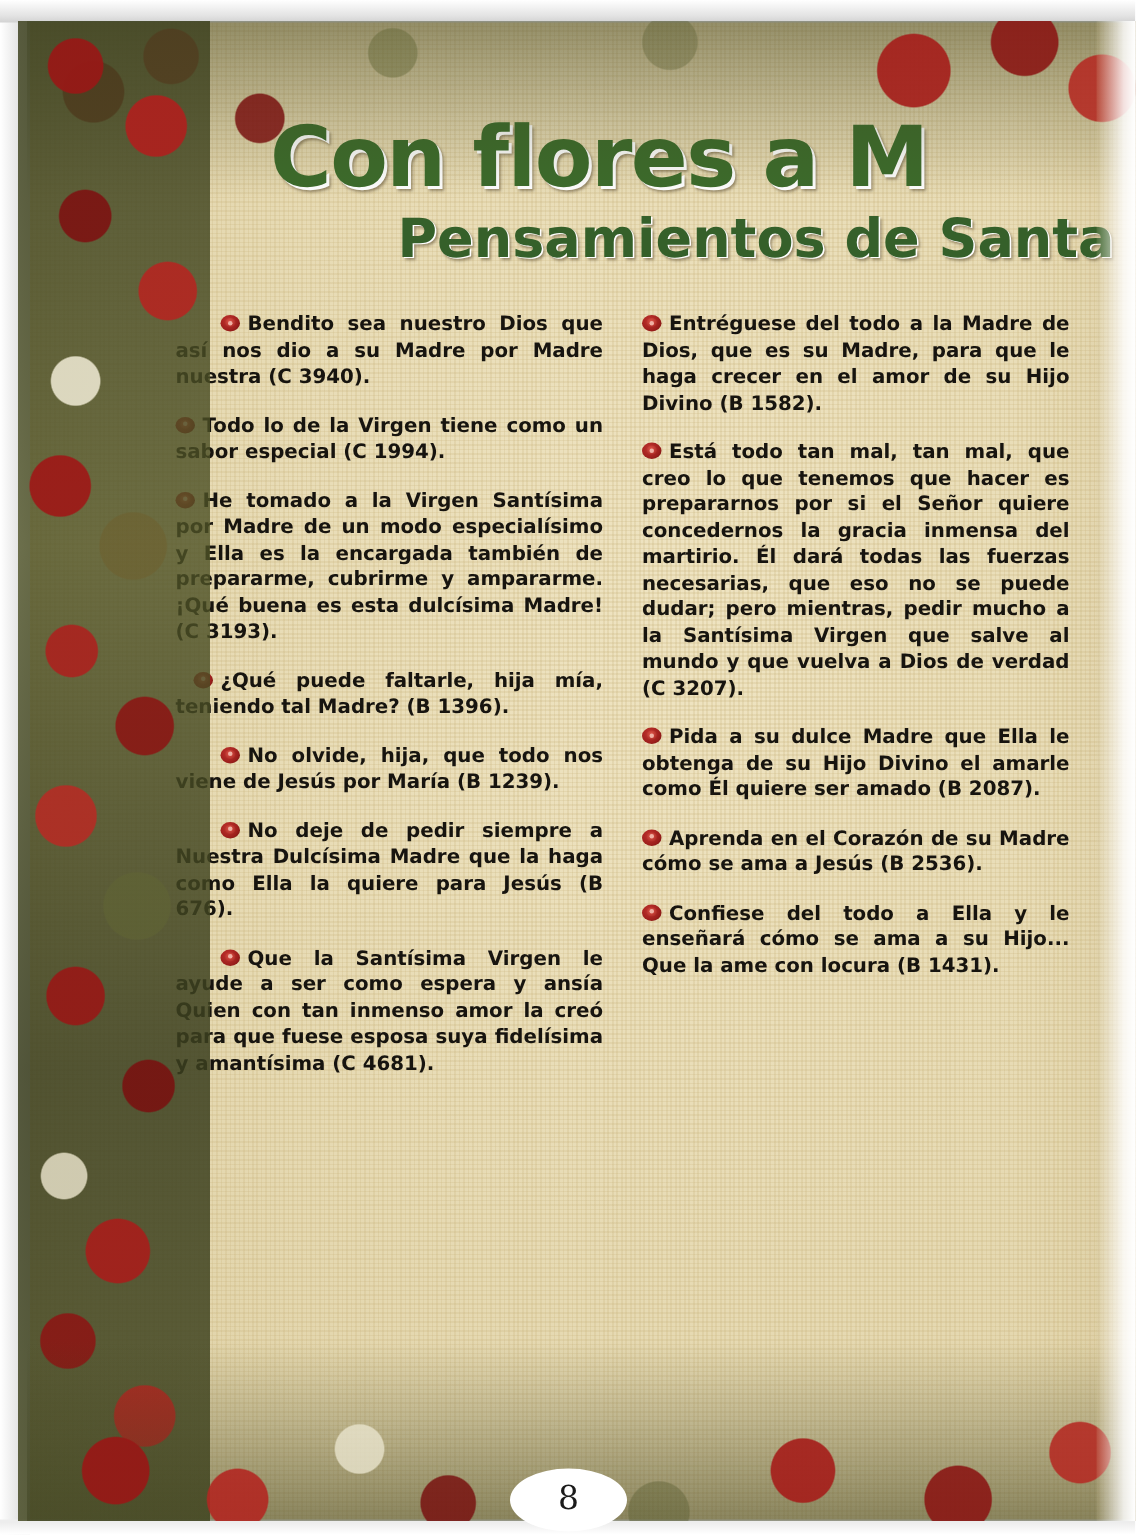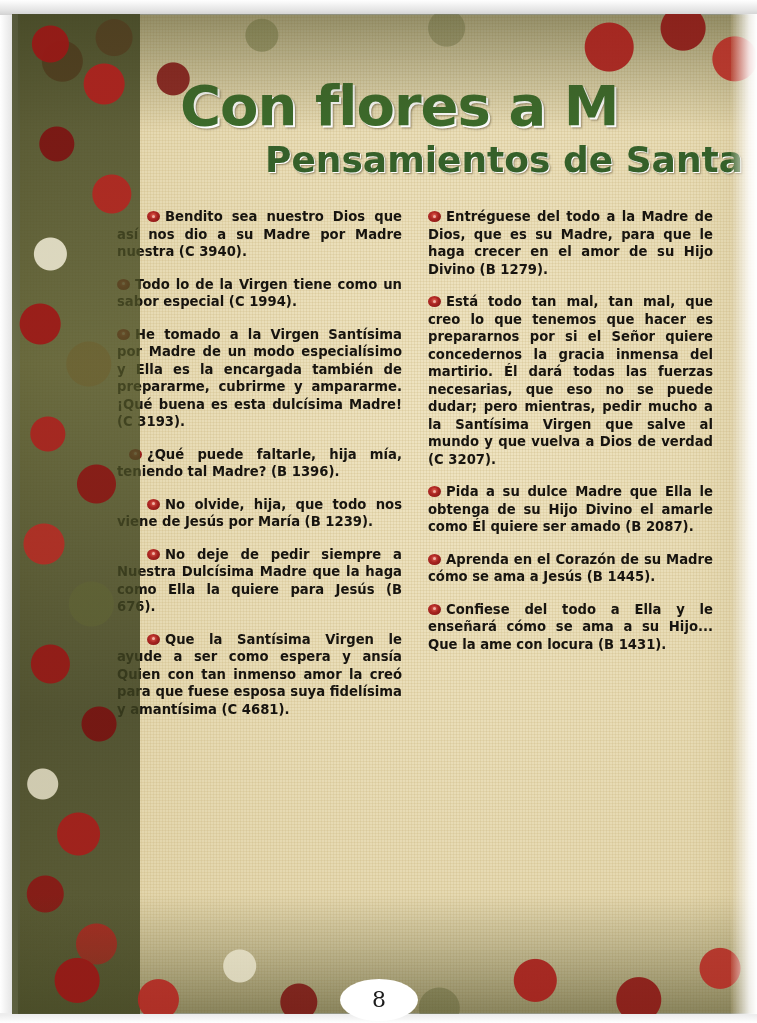--- a/index.html
+++ b/index.html
@@ -245,24 +245,24 @@
       <p class="entry"><span class="ind2"></span><span class="rose-bullet"><i class="p1"></i><i class="p2"></i><i class="p3"></i></span><span>Bendito sea nuestro Dios que así nos dio a su Madre por Madre nuestra (C 3940).</span></p>
       <p class="entry"><span class="rose-bullet"><i class="p1"></i><i class="p2"></i><i class="p3"></i></span><span>Todo lo de la Virgen tiene como un sabor especial (C 1994).</span></p>
       <p class="entry"><span class="rose-bullet"><i class="p1"></i><i class="p2"></i><i class="p3"></i></span><span>He tomado a la Virgen Santísima por Madre de un modo especialísimo y Ella es la encargada también de prepararme, cubrirme y ampararme. ¡Qué buena es esta dulcísima Madre! (C 3193).</span></p>
       <p class="entry"><span class="ind1"></span><span class="rose-bullet"><i class="p1"></i><i class="p2"></i><i class="p3"></i></span><span>¿Qué puede faltarle, hija mía, teniendo tal Madre? (B 1396).</span></p>
       <p class="entry"><span class="ind2"></span><span class="rose-bullet"><i class="p1"></i><i class="p2"></i><i class="p3"></i></span><span>No olvide, hija, que todo nos viene de Jesús por María (B 1239).</span></p>
       <p class="entry"><span class="ind2"></span><span class="rose-bullet"><i class="p1"></i><i class="p2"></i><i class="p3"></i></span><span>No deje de pedir siempre a Nuestra Dulcísima Madre que la haga como Ella la quiere para Jesús (B 676).</span></p>
       <p class="entry lastof"><span class="ind2"></span><span class="rose-bullet"><i class="p1"></i><i class="p2"></i><i class="p3"></i></span><span>Que la Santísima Virgen le ayude a ser como espera y ansía Quien con tan inmenso amor la creó para que fuese esposa suya fidelísima y amantísima (C 4681).</span></p>
     </div>
 
     <div class="col col-right">
-      <p class="entry"><span class="rose-bullet"><i class="p1"></i><i class="p2"></i><i class="p3"></i></span><span>Entréguese del todo a la Madre de Dios, que es su Madre, para que le haga crecer en el amor de su Hijo Divino (B 1279).</span></p>
+      <p class="entry"><span class="rose-bullet"><i class="p1"></i><i class="p2"></i><i class="p3"></i></span><span>Entréguese del todo a la Madre de Dios, que es su Madre, para que le haga crecer en el amor de su Hijo Divino (B 1582).</span></p>
       <p class="entry"><span class="rose-bullet"><i class="p1"></i><i class="p2"></i><i class="p3"></i></span><span>Está todo tan mal, tan mal, que creo lo que tenemos que hacer es prepararnos por si el Señor quiere concedernos la gracia inmensa del martirio. Él dará todas las fuerzas necesarias, que eso no se puede dudar; pero mientras, pedir mucho a la Santísima Virgen que salve al mundo y que vuelva a Dios de verdad (C 3207).</span></p>
       <p class="entry"><span class="rose-bullet"><i class="p1"></i><i class="p2"></i><i class="p3"></i></span><span>Pida a su dulce Madre que Ella le obtenga de su Hijo Divino el amarle como Él quiere ser amado (B 2087).</span></p>
-      <p class="entry"><span class="rose-bullet"><i class="p1"></i><i class="p2"></i><i class="p3"></i></span><span>Aprenda en el Corazón de su Madre cómo se ama a Jesús (B 1445).</span></p>
+      <p class="entry"><span class="rose-bullet"><i class="p1"></i><i class="p2"></i><i class="p3"></i></span><span>Aprenda en el Corazón de su Madre cómo se ama a Jesús (B 2536).</span></p>
       <p class="entry lastof"><span class="rose-bullet"><i class="p1"></i><i class="p2"></i><i class="p3"></i></span><span>Confiese del todo a Ella y le enseñará cómo se ama a su Hijo... Que la ame con locura (B 1431).</span></p>
     </div>
 
   </div>
 
   <div class="pagenum-wrap">
     <div class="pagenum-oval"></div>
     <div class="pagenum">8</div>
   </div>
 

